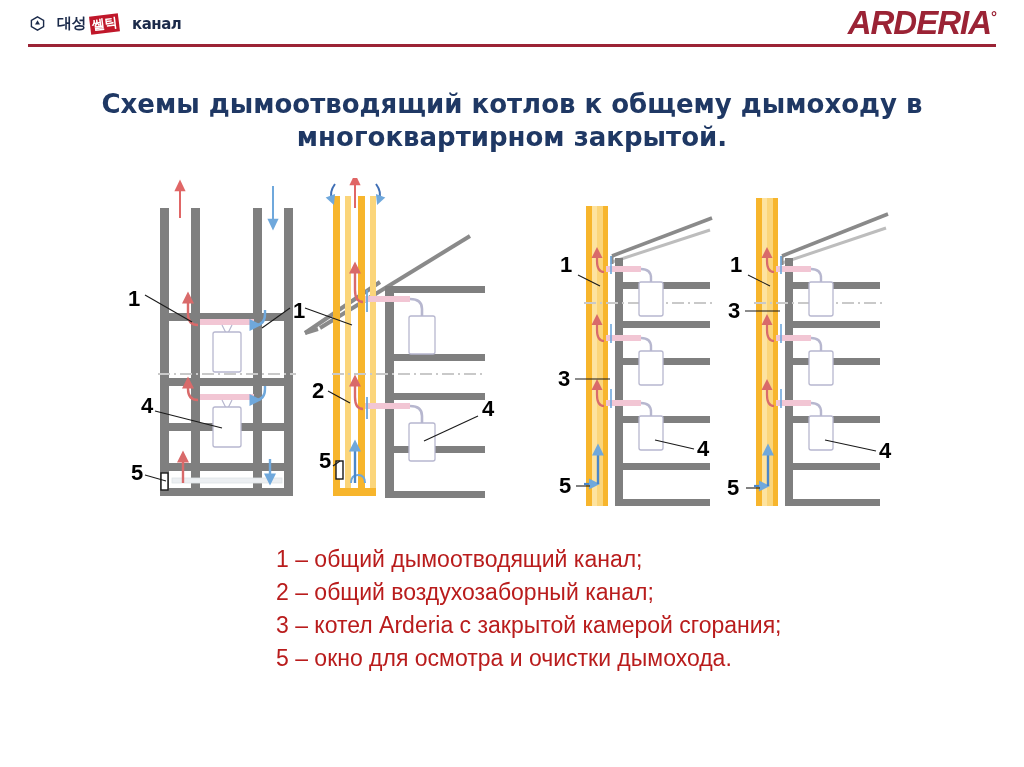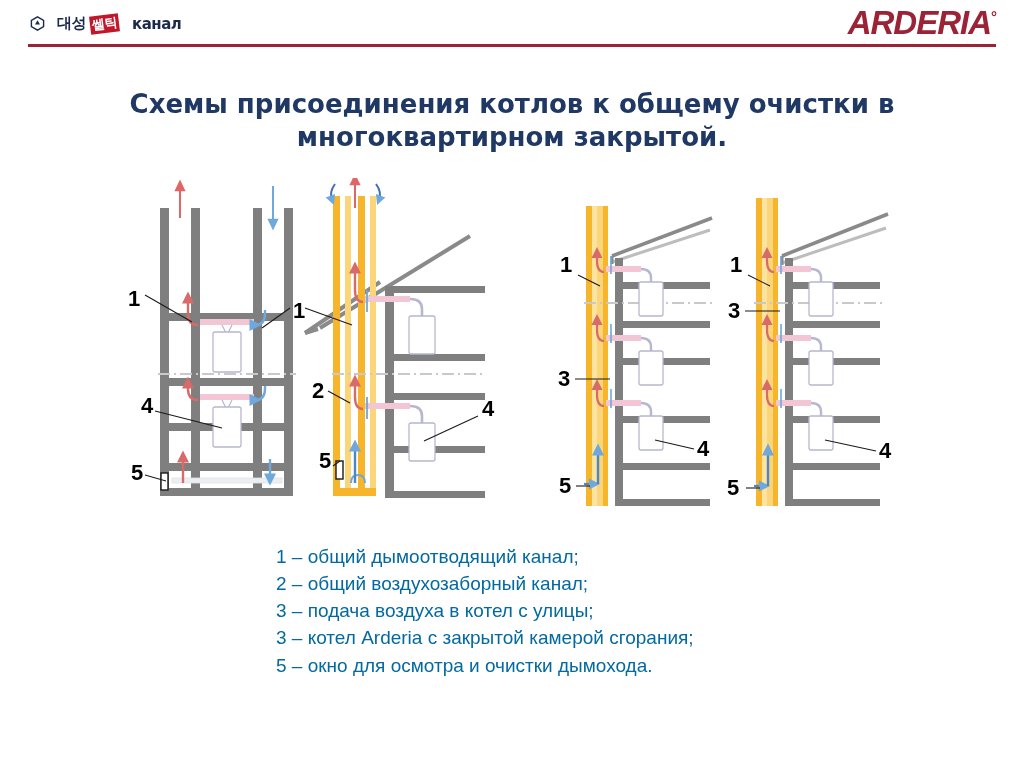--- a/index.html
+++ b/index.html
@@ -111,22 +111,22 @@
 
   
   .legend {
     position: absolute;
     left: 276px;
     top: 543px;
     width: 700px;
   }
   .legend-row {
     font-family: "Liberation Sans", sans-serif;
-    font-size: 19px;
-    color: #0369a1;
+    font-size: 23px;
+    color: #b91c1c;
     line-height: 1.43;
     white-space: nowrap;
   }
 </style>
 </head>
 <body>
 
 <div class="header">
 
   <div class="logo-kr">
@@ -142,21 +142,21 @@
   </div>
 
   <div class="logo-arderia">
     <span>ARDERIA</span><span class="deg">°</span>
   </div>
 
   <div class="header-rule"></div>
 </div>
 
 <div class="title">
-  <div>Схемы присоединения котлов к общему очистки в</div>
+  <div>Схемы дымоотводящий котлов к общему дымоходу в</div>
   <div>многоквартирном закрытой.</div>
 </div>
 
 <div class="stage">
   <svg width="1024" height="345" viewBox="0 0 1024 345">
 
     <defs>
       <marker id="ar-red" markerWidth="7" markerHeight="7" refX="3" refY="3.2" orient="auto">
         <path d="M0.4,0.4 L6.2,3.2 L0.4,6.0 Z" fill="#e06666"></path>
       </marker>
@@ -378,16 +378,15 @@
       <text x="879" y="280">4</text>
       <text x="727" y="317">5</text>
     </g>
 
   </svg>
 </div>
 
 <div class="legend">
   <div class="legend-row">1 – общий дымоотводящий канал;</div>
   <div class="legend-row">2 – общий воздухозаборный канал;</div>
-  <div class="legend-row">3 – подача воздуха в котел с улицы;</div>
   <div class="legend-row">3 – котел Arderia с закрытой камерой сгорания;</div>
   <div class="legend-row">5 – окно для осмотра и очистки дымохода.</div>
 </div>
 
 </body></html>

